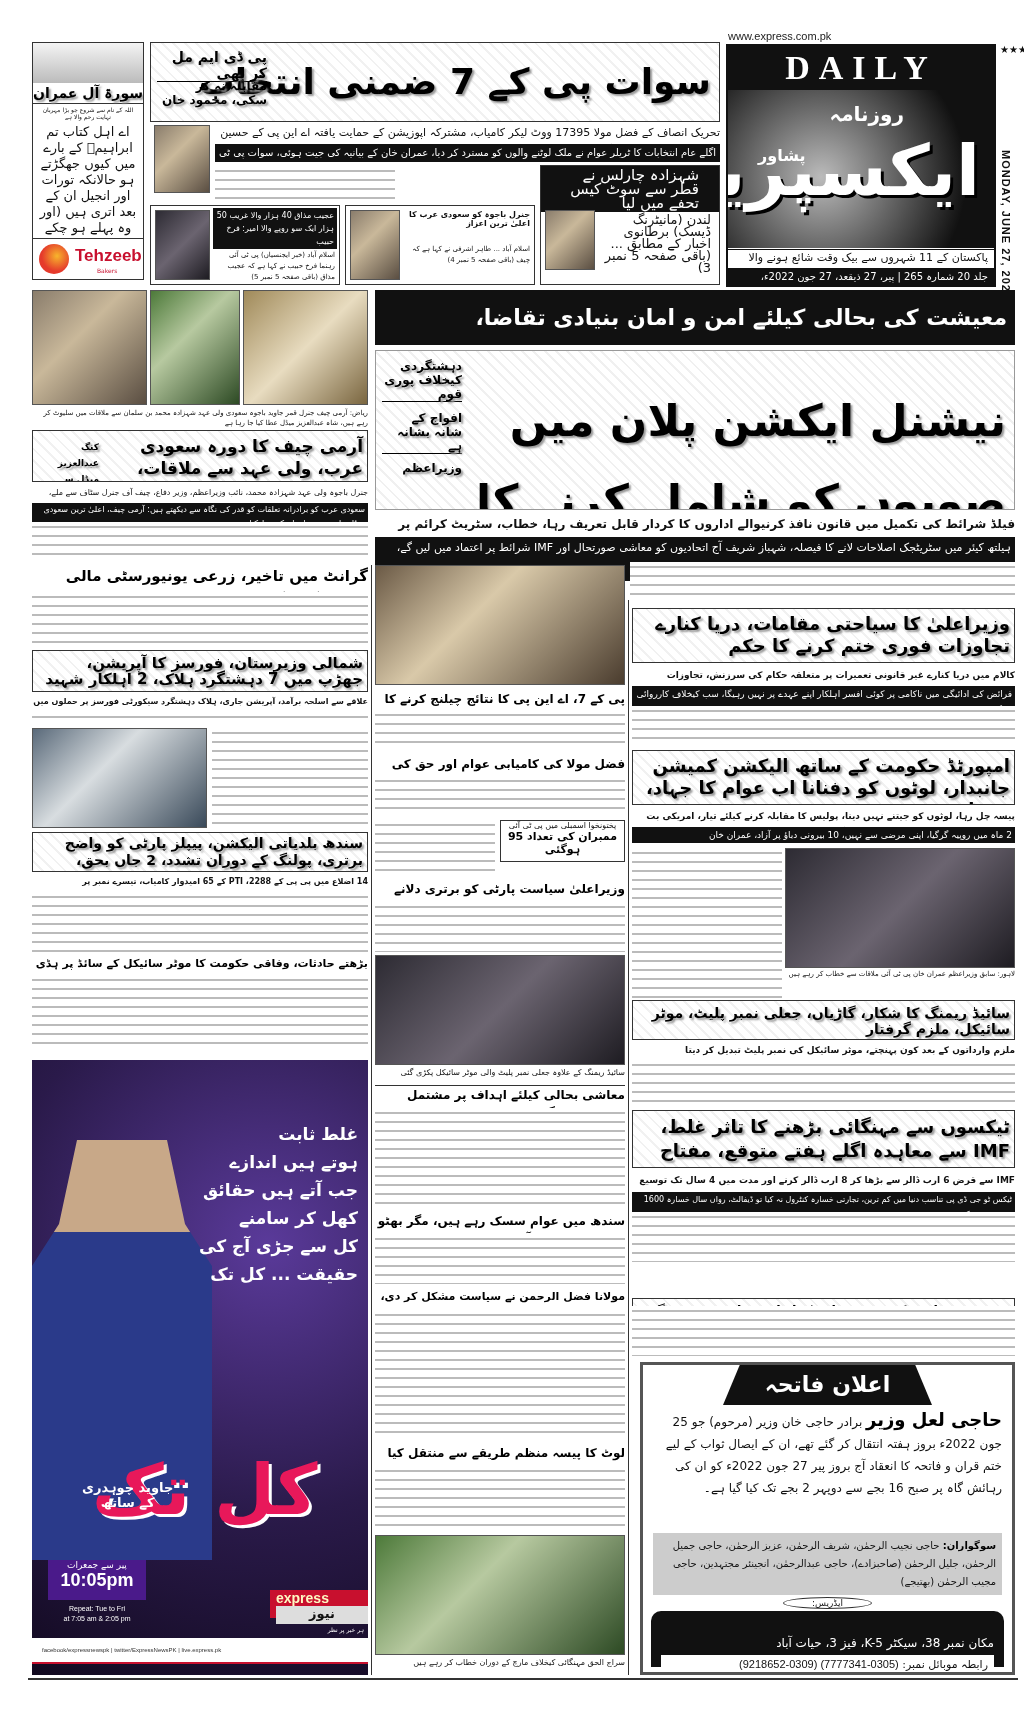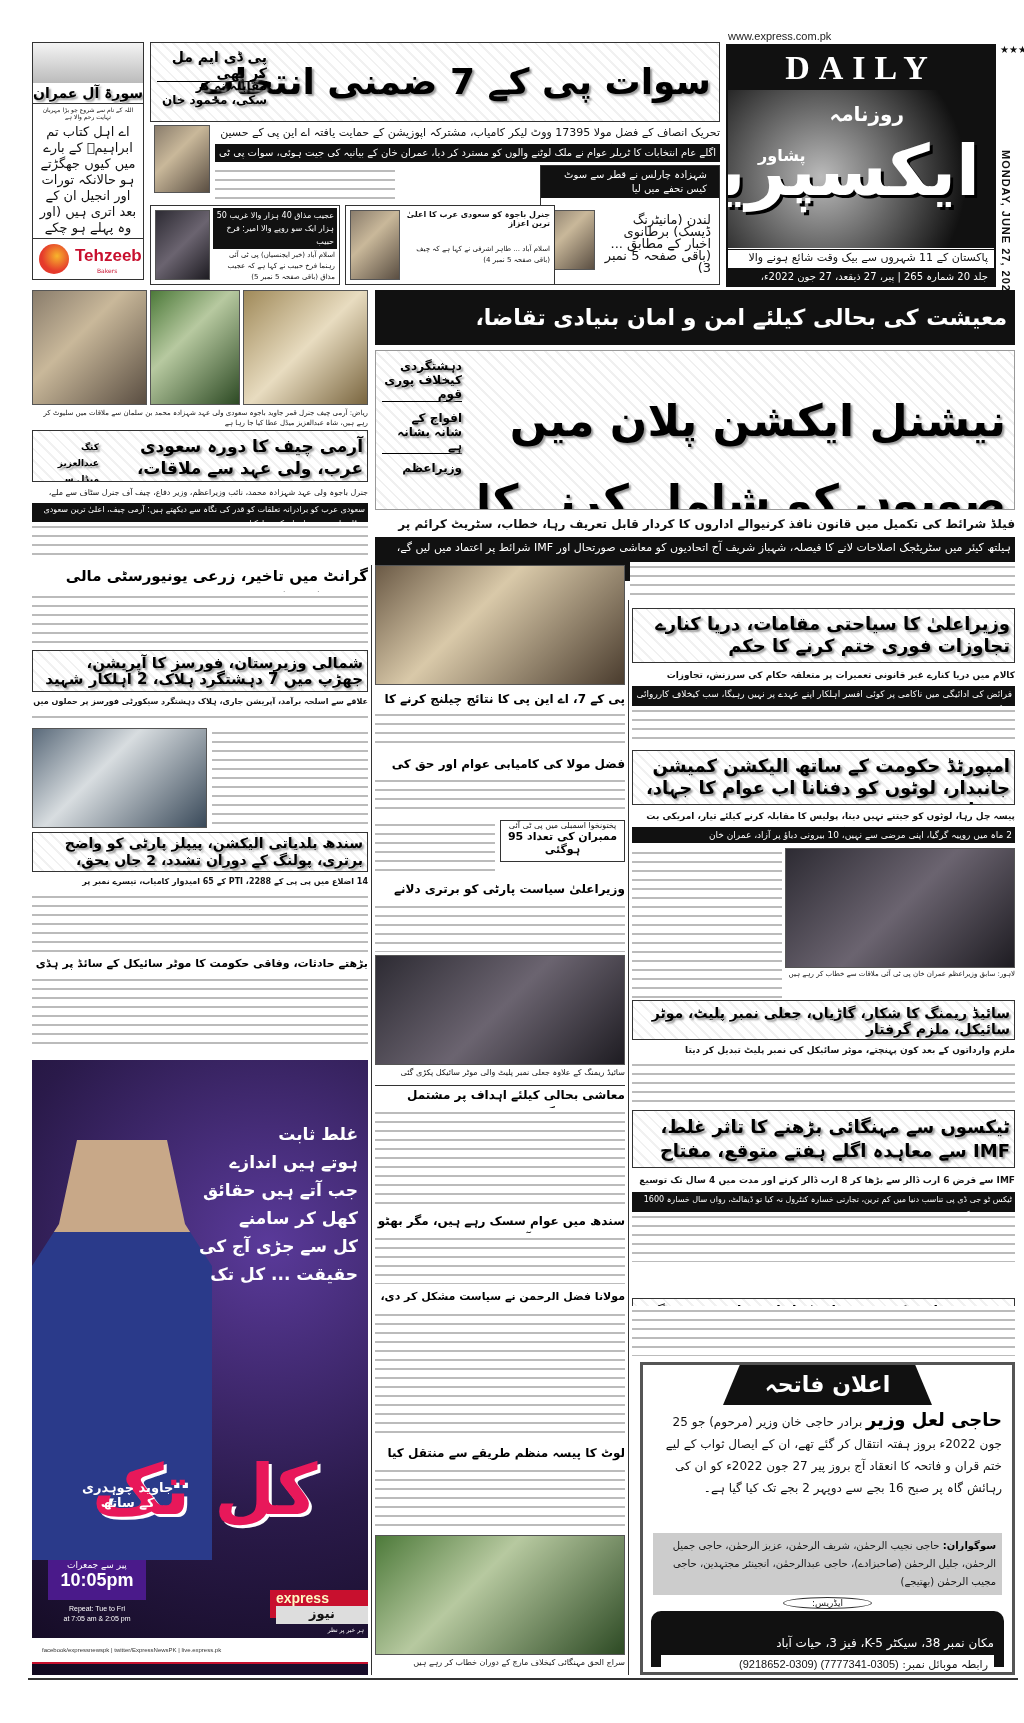--- a/index.html
+++ b/index.html
@@ -55,25 +55,25 @@
   <div class="abs ur hl" style="right:8px;top:4px;font-size:36px;line-height:70px;">سوات پی کے 7 ضمنی انتخاب پی ٹی آئی نے میدان مار لیا</div>
   <div class="abs ur hl" style="left:6px;top:6px;width:110px;font-size:14px;border-bottom:1px solid #000;">پی ڈی ایم مل کر بھی</div>
   <div class="abs ur hl" style="left:6px;top:36px;width:110px;font-size:12px;">مقابلہ نہ کر سکی، محمود خان</div>
 </div>
 <div class="abs ur md" style="left:215px;top:125px;width:505px;font-size:11px;">تحریک انصاف کے فضل مولا 17395 ووٹ لیکر کامیاب، مشترکہ اپوزیشن کے حمایت یافتہ اے این پی کے حسین خان 14604 ووٹ لے سکے، غیر حتمی نتائج</div>
 <div class="abs ur blk" style="left:215px;top:144px;width:505px;height:18px;font-size:10px;line-height:18px;padding:0 4px;box-sizing:border-box;">اگلے عام انتخابات کا ٹریلر عوام نے ملک لوٹنے والوں کو مسترد کر دیا، عمران خان کے بیانیہ کی جیت ہوئی، سوات پی ٹی آئی کا گڑھ ہے اور رہے گا، وزیراعلیٰ</div>
 <div class="photo" style="left:154px;top:125px;width:56px;height:68px;"></div>
 <div class="txtlines" style="left:215px;top:166px;width:180px;height:38px;"></div>
 
 <div class="box" style="left:540px;top:165px;width:180px;height:120px;">
-  <div class="ur blk" style="font-size:10px;line-height:14px;padding:2px 12px;">شہزادہ چارلس نے قطر سے سوٹ کیس تحفے میں لیا</div>
+  <div class="ur blk" style="font-size:15px;line-height:14px;padding:2px 20px;">شہزادہ چارلس نے قطر سے سوٹ کیس تحفے میں لیا</div>
   <div class="photo" style="position:absolute;left:4px;top:44px;width:50px;height:60px;"></div>
   <div class="ur abs sm" style="left:58px;right:8px;top:48px;font-size:13px;">لندن (مانیٹرنگ ڈیسک) برطانوی اخبار کے مطابق ... (باقی صفحہ 5 نمبر 3)</div>
 </div>
-<div class="box" style="left:345px;top:205px;width:210px;height:80px;">
+<div class="box" style="left:345px;top:205px;width:190px;height:80px;">
   <div class="photo" style="position:absolute;left:4px;top:4px;width:50px;height:70px;"></div>
   <div class="ur abs" style="left:58px;right:4px;top:4px;font-size:8px;font-weight:bold;">جنرل باجوہ کو سعودی عرب کا اعلیٰ ترین اعزاز</div>
   <div class="ur abs" style="left:58px;right:4px;top:38px;font-size:7px;line-height:11px;">اسلام آباد ... طاہر اشرفی نے کہا ہے کہ چیف (باقی صفحہ 5 نمبر 4)</div>
 </div>
 <div class="box" style="left:150px;top:205px;width:190px;height:80px;">
   <div class="photo dark" style="position:absolute;left:4px;top:4px;width:55px;height:70px;"></div>
   <div class="ur abs blk" style="left:62px;right:2px;top:2px;font-size:8px;line-height:13px;padding:1px 3px;">عجیب مذاق 40 ہزار والا غریب 50 ہزار ایک سو روپے والا امیر: فرخ حبیب</div>
   <div class="ur abs" style="left:62px;right:4px;top:44px;font-size:7px;line-height:11px;">اسلام آباد (خبر ایجنسیاں) پی ٹی آئی رہنما فرخ حبیب نے کہا ہے کہ عجیب مذاق (باقی صفحہ 5 نمبر 5)</div>
 </div>
 

